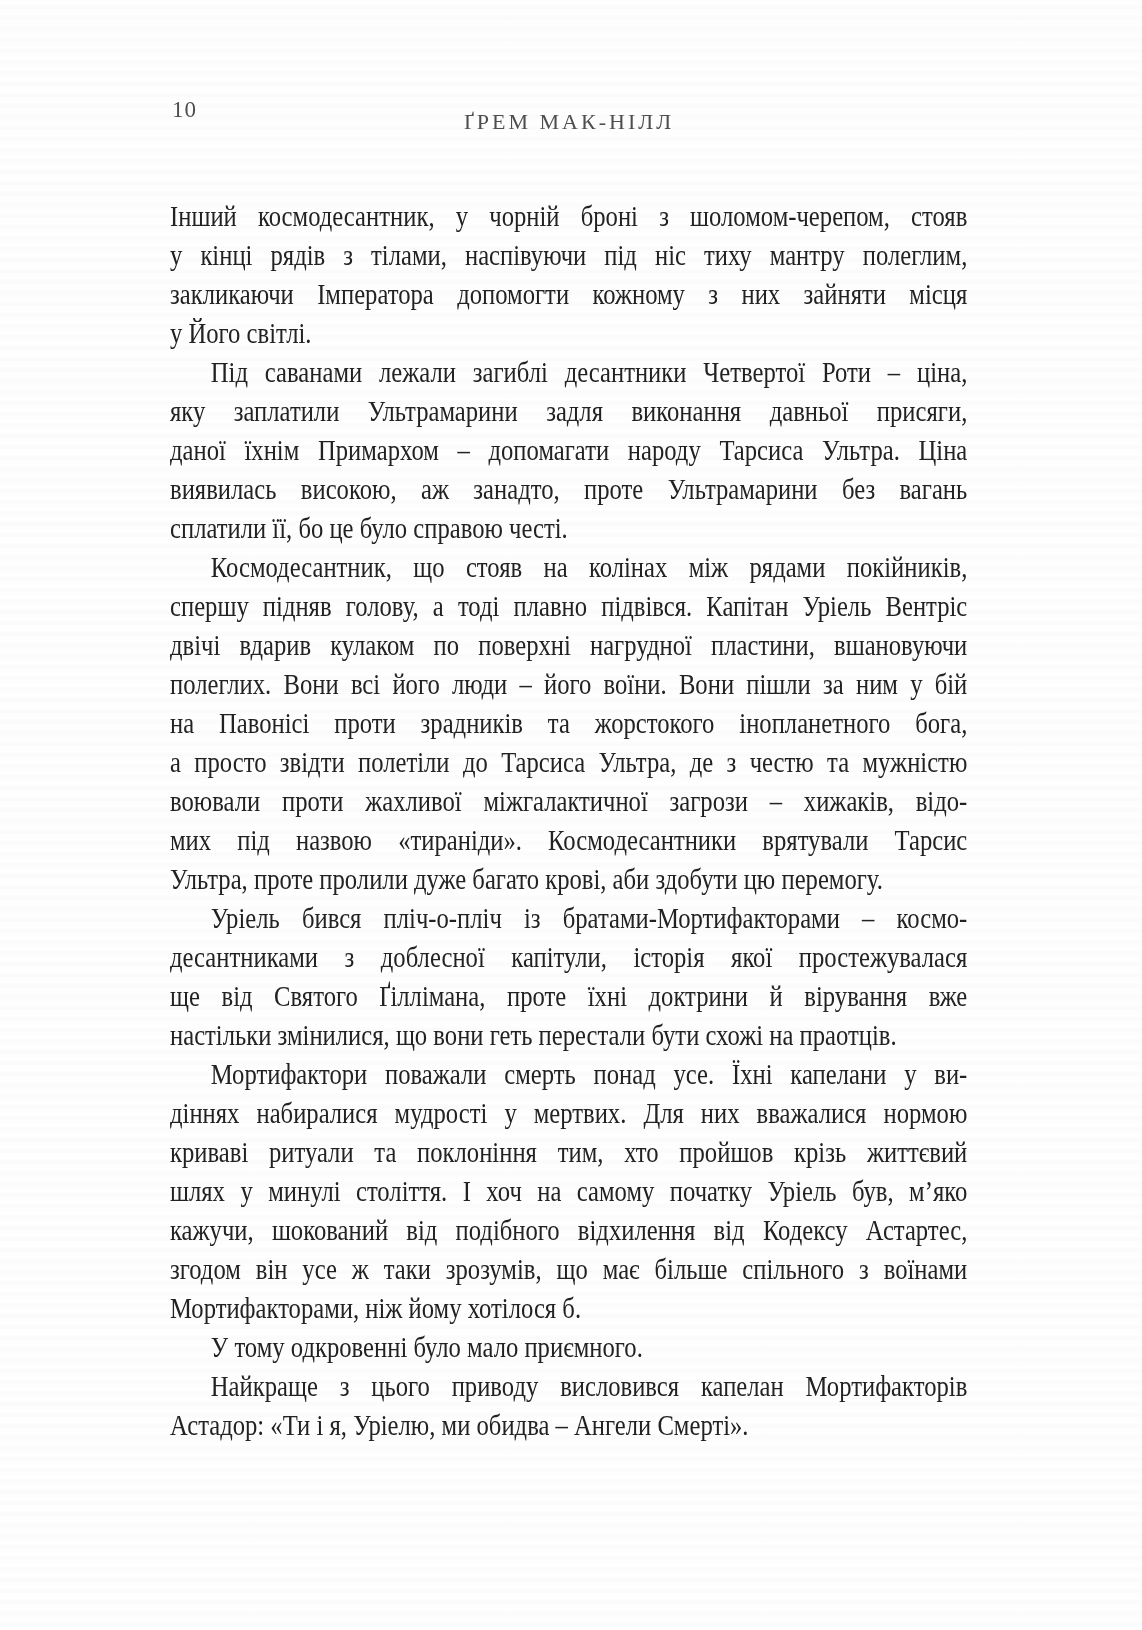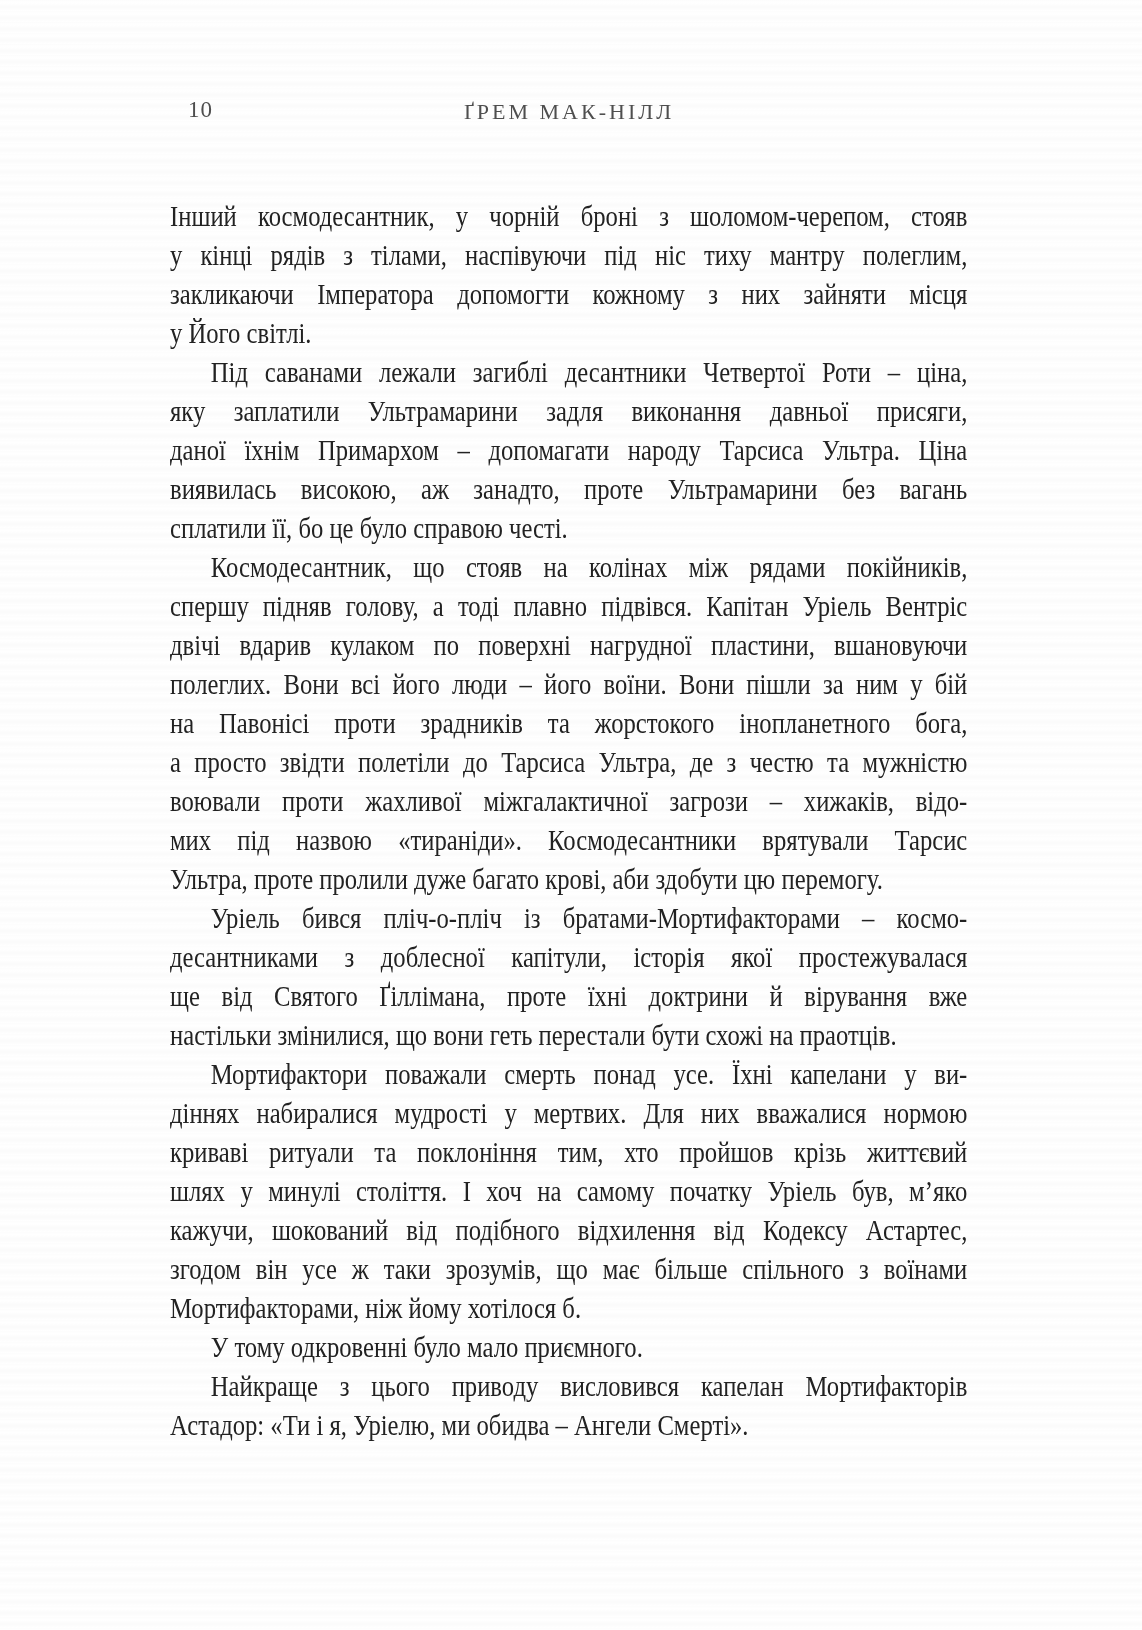--- a/index.html
+++ b/index.html
@@ -33,27 +33,26 @@
     width: 798px;
     height: 34px;
     color: #4e4e4e;
   }
   .page-number {
     position: absolute;
     left: 2px;
     top: 0;
     font-size: 23px;
     letter-spacing: 1px;
-    margin-left: 16px;
   }
   .running-title {
     position: absolute;
     left: 0;
     right: 0;
-    top: 2px;
+    top: 12px;
     text-align: center;
     font-size: 22px;
     letter-spacing: 3px;
     color: #4e4e4e;
   }
   .body-text {
     position: absolute;
     left: 170px;
     top: 197px;
     width: 938px;               

